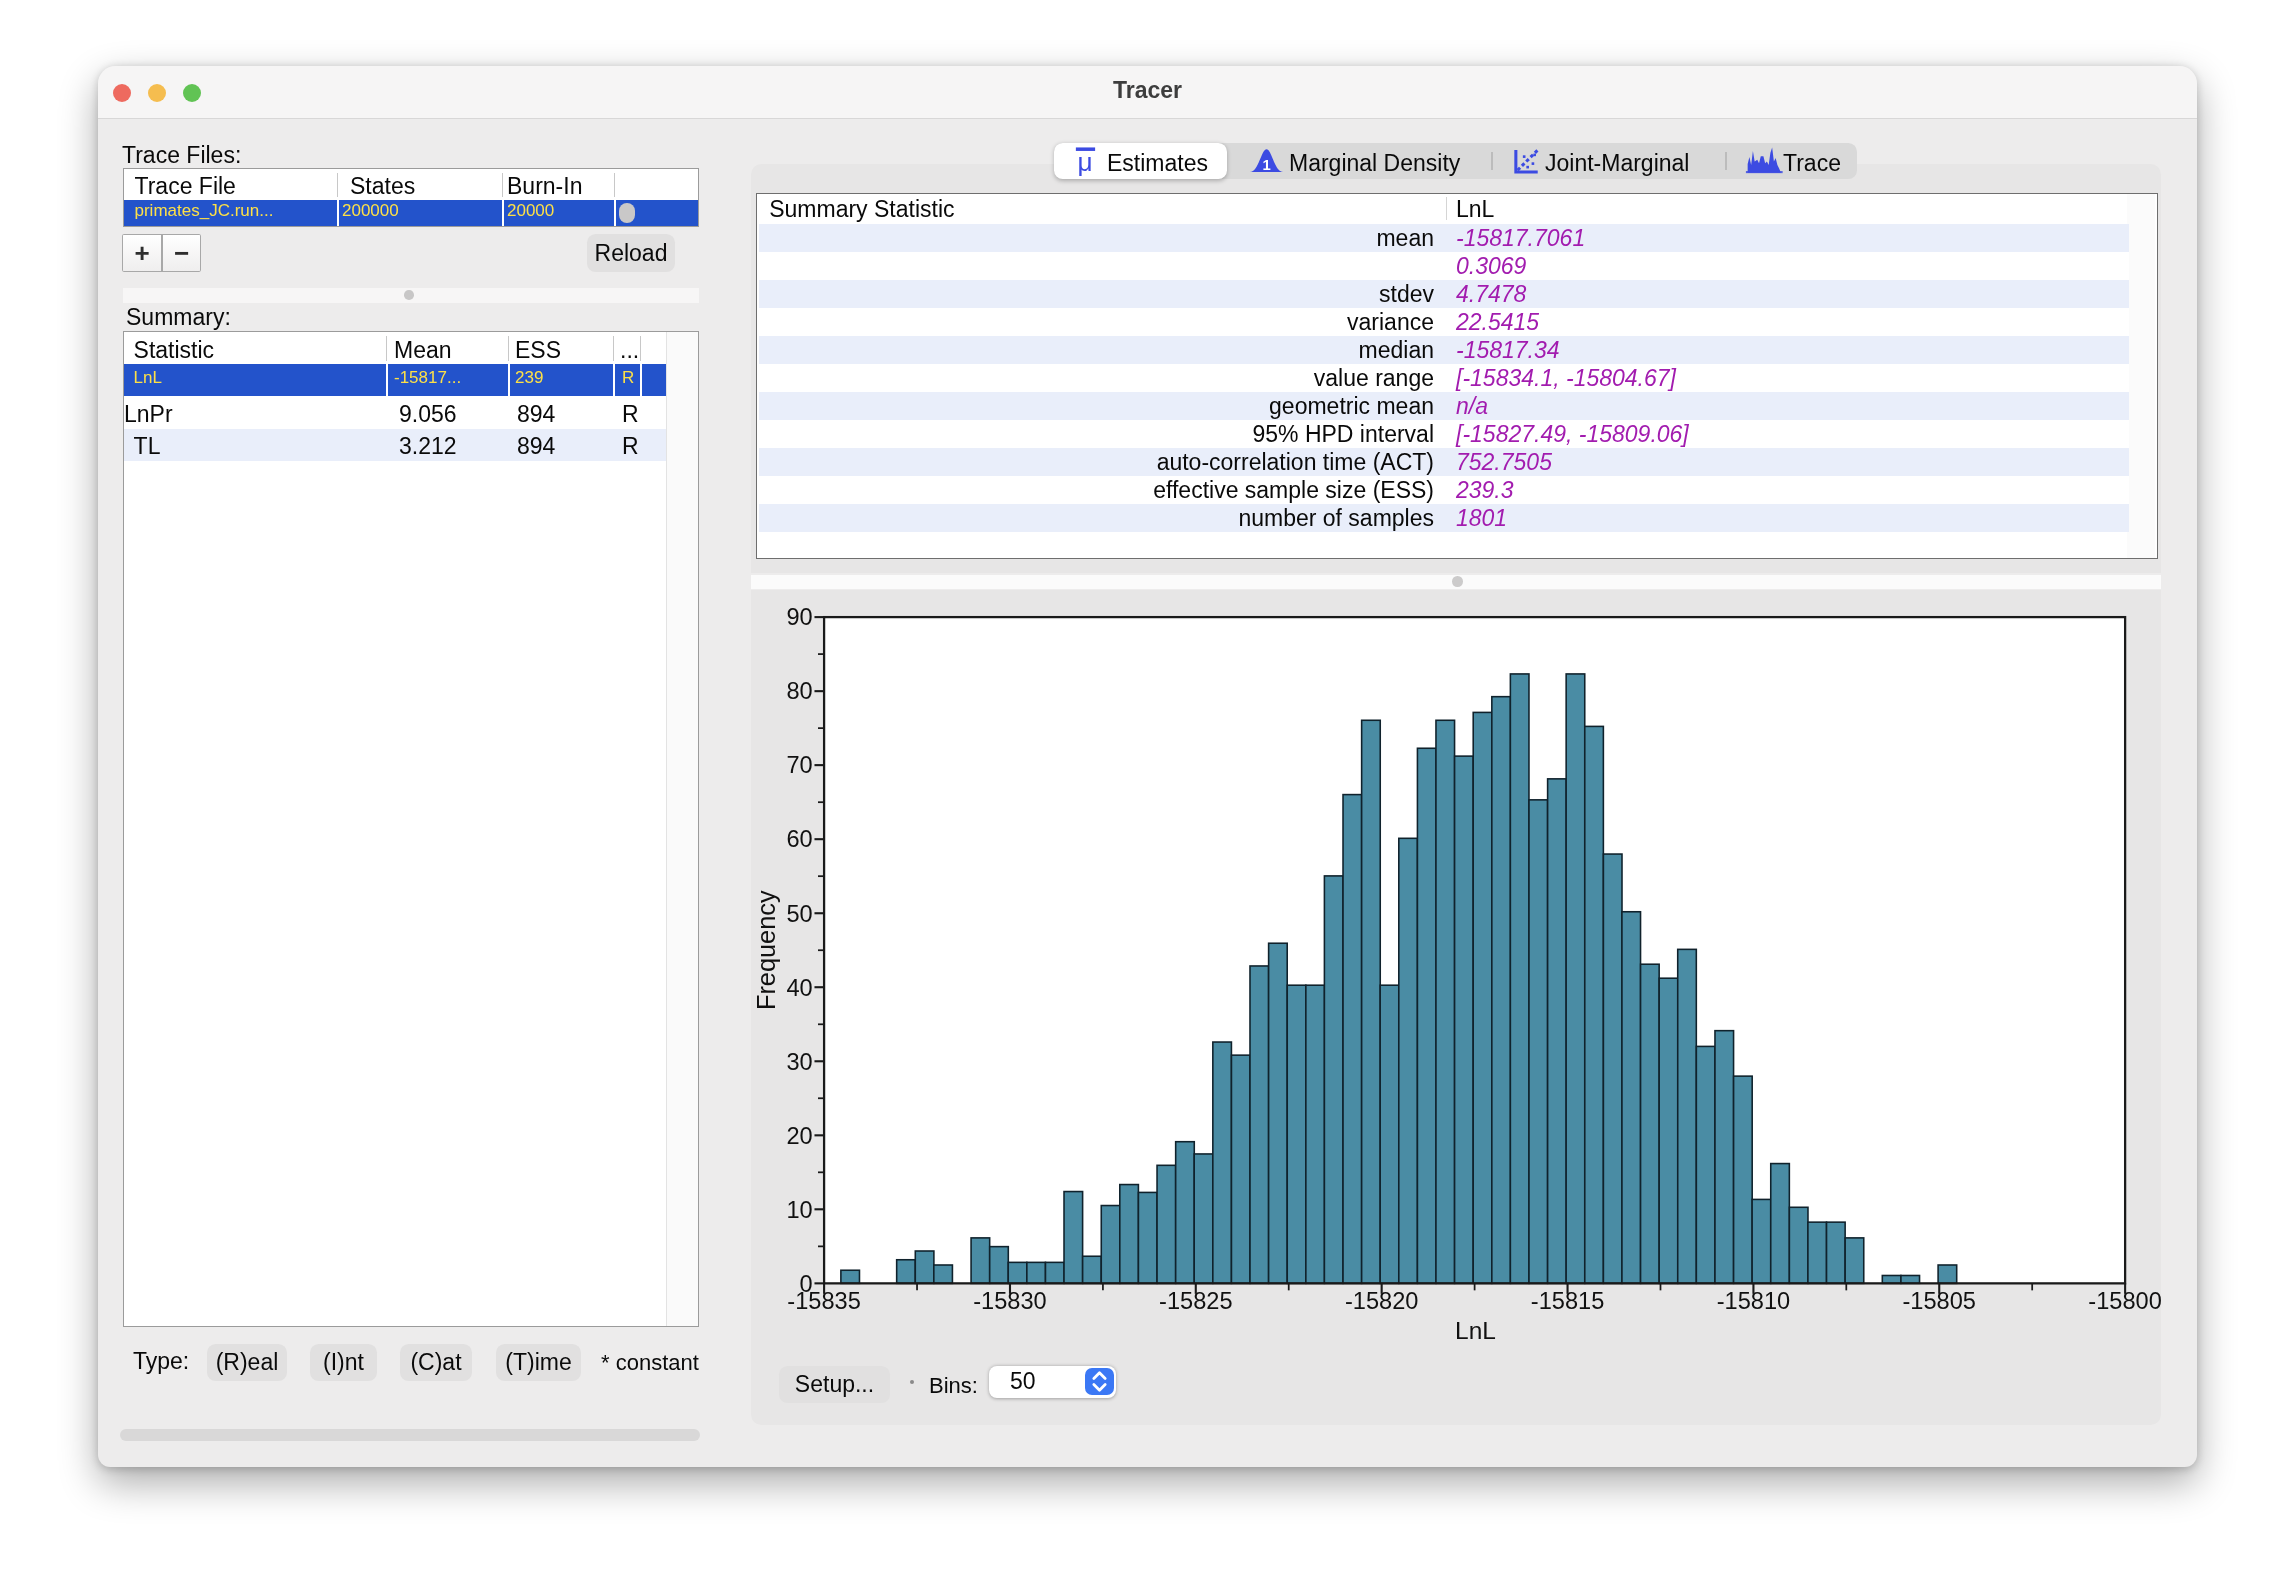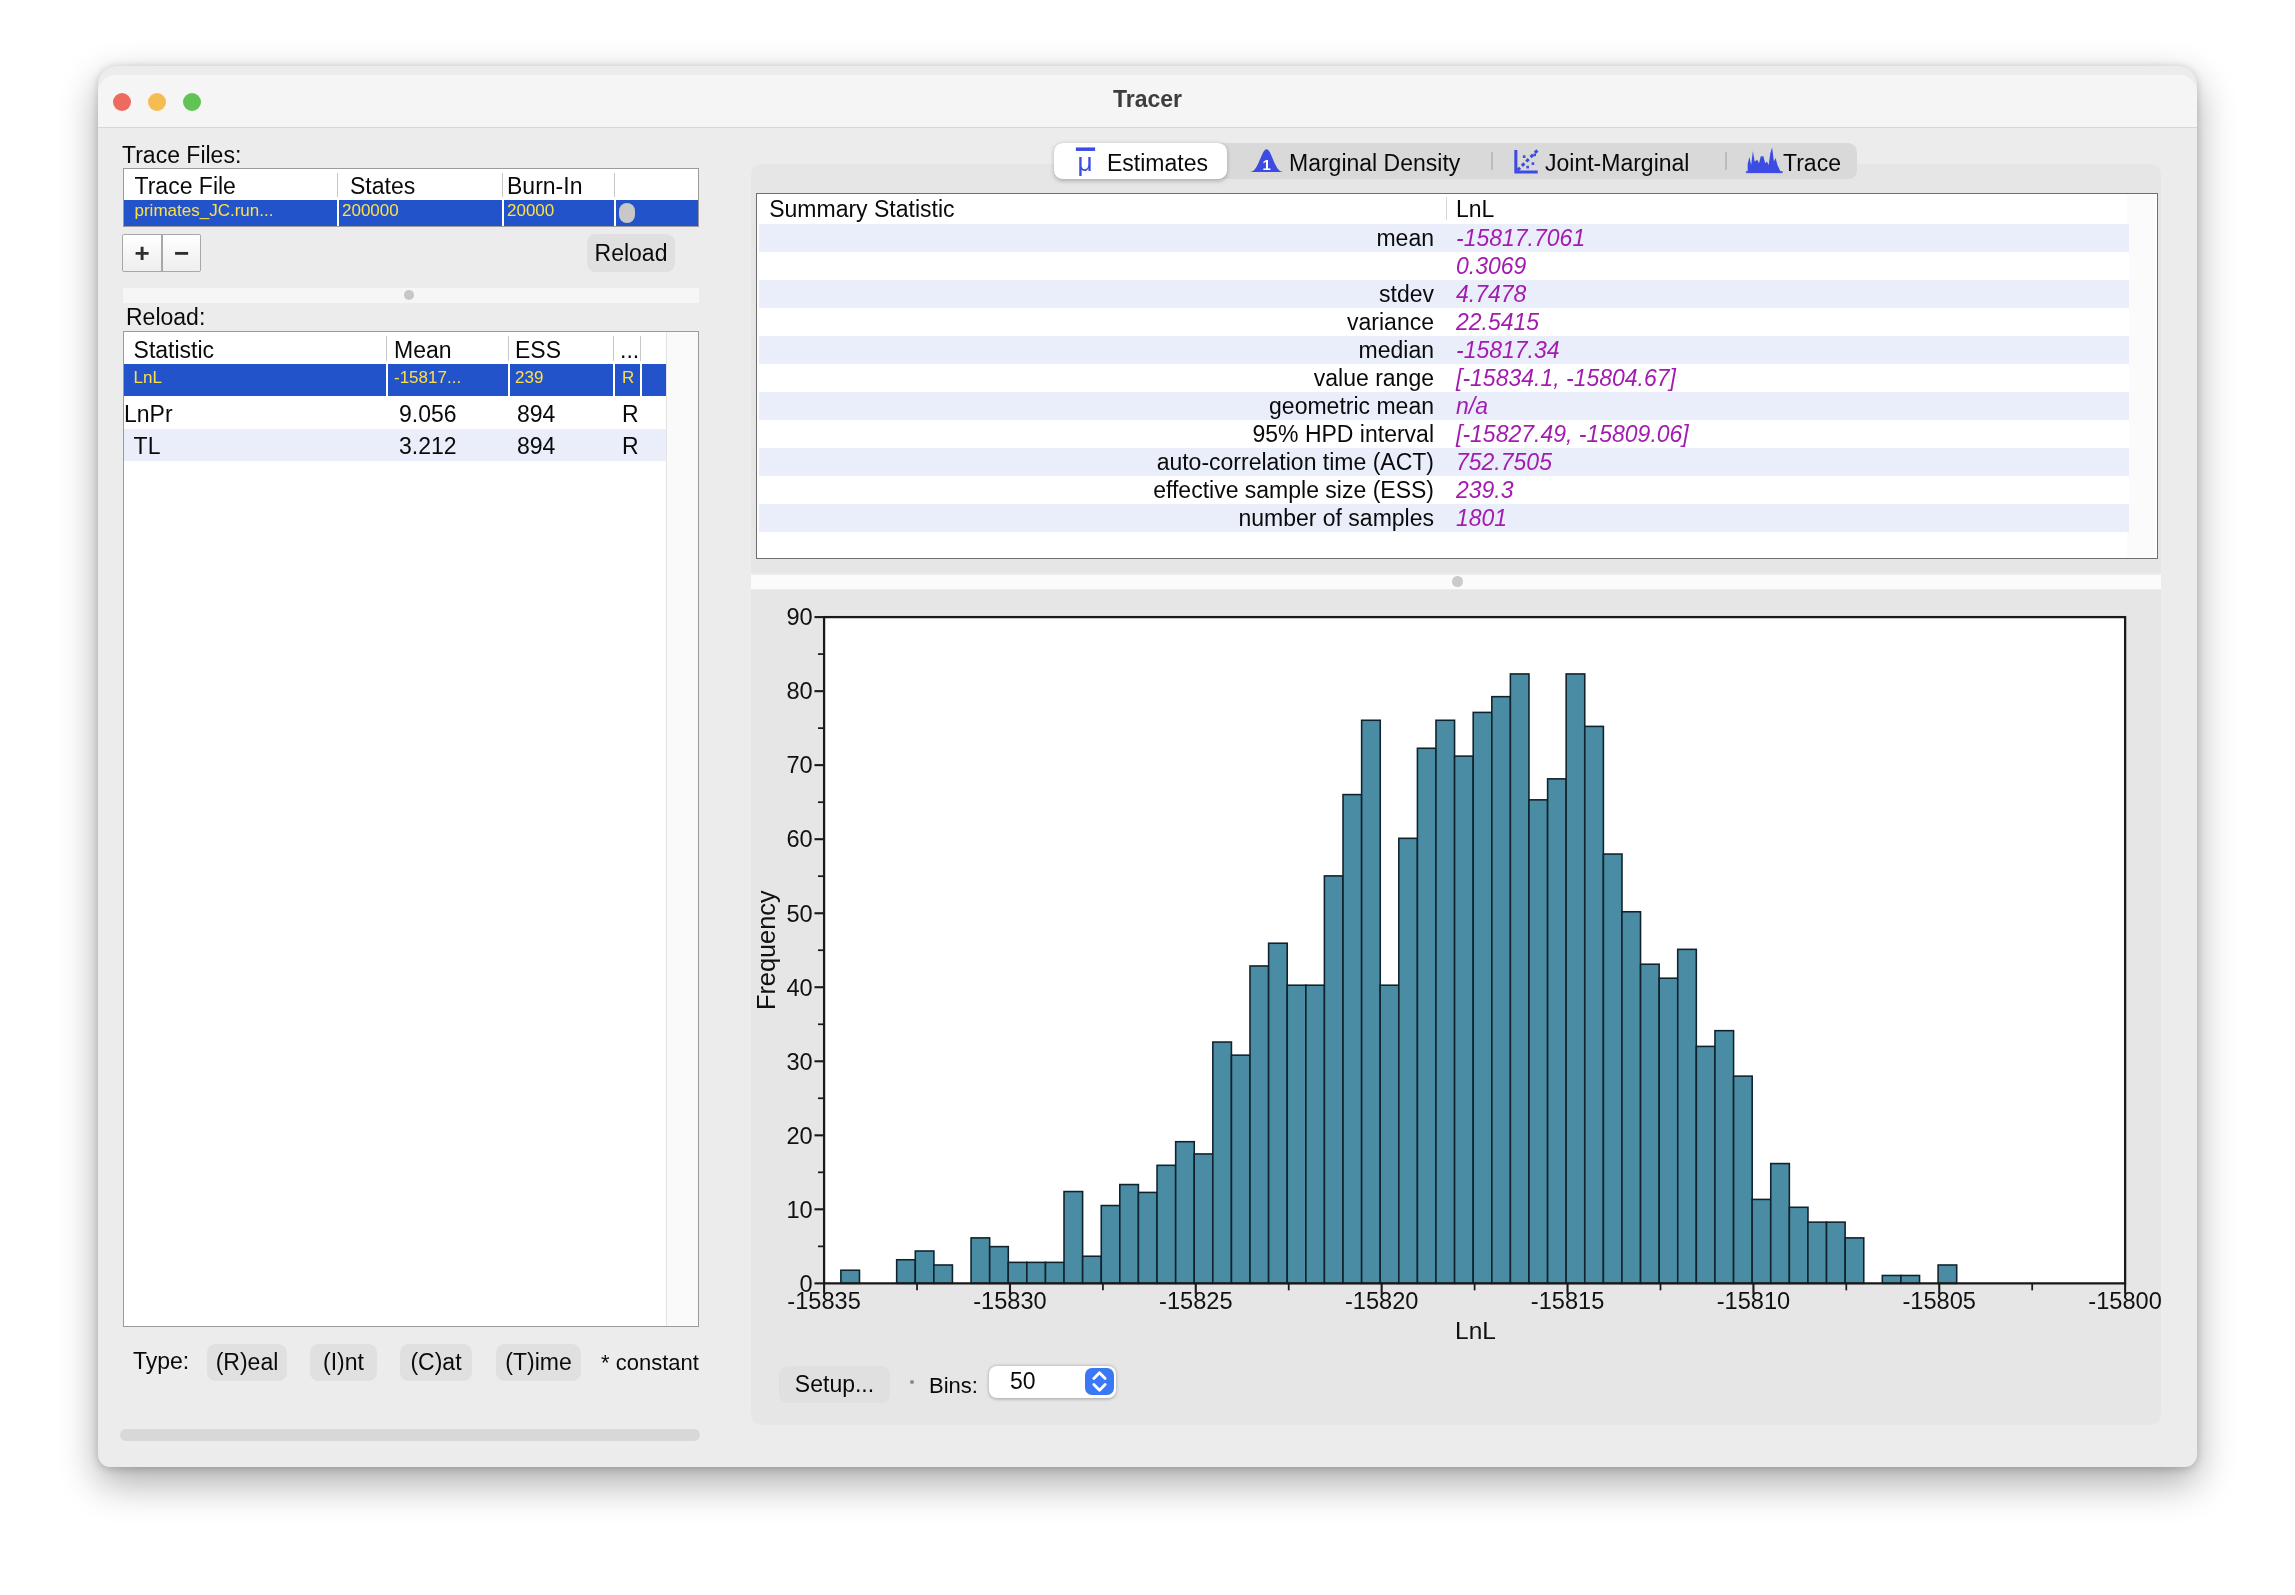--- a/index.html
+++ b/index.html
@@ -1,19 +1,19 @@
 <!DOCTYPE html>
 <html style="font-size:14px"><head><meta charset="utf-8"><style>
 * { margin:0; padding:0; box-sizing:border-box; }
 html,body { width:2295px; height:1596px; background:#ffffff; font-family:"Liberation Sans", sans-serif; }
 #page { position:relative; width:2295px; height:1596px; overflow:hidden; }
 #win { position:absolute; left:98px; top:66px; width:2099px; height:1401px;
   background:#edecec; border-radius:19px 19px 12.2px 12.2px; box-shadow:0 15.7px 39px rgba(0,0,0,0.33), 0 1.7px 8.7px rgba(0,0,0,0.18); }
 #titlebar { position:absolute; left:0; top:0; width:100%; height:53px; background:#f6f5f5;
-  border-radius:17.5px 17.5px 0 0; border-bottom:1.7px solid #d8d7d7;margin-top:9px; }
+  border-radius:17.5px 17.5px 0 0; border-bottom:1.7px solid #d8d7d7; }
 .tl { position:absolute; top:17.5px; width:18.4px; height:18.4px; border-radius:50%; }
 #title { position:absolute; top:10.5px; width:100%; text-align:center; font-size:23px; font-weight:bold; color:#3d3d3d; }
 .lab { position:absolute; font-size:23px; color:#0a0a0a; }
 .tbl { position:absolute; background:#ffffff; border:0.9px solid #9b9b9b; }
 .hdr { position:absolute; font-size:23px; color:#0a0a0a; }
 .vline { position:absolute; width:0.9px; background:#c8c8c8; }
 .sel { position:absolute; background:#2353cb; }
 .wt { position:absolute; font-size:17px; color:#fde047; }
 .bt { position:absolute; font-size:23px; color:#0a0a0a; }
 .btn { position:absolute; background:#e1e0e0; border-radius:8.7px; font-size:23px; color:#0a0a0a;
@@ -57,21 +57,21 @@
   <div style="position:absolute;left:38px;top:0;width:1.7px;height:100%;background:#a8a8a8"></div>
   <div style="position:absolute;left:0;top:0;width:38px;height:100%;display:flex;align-items:center;justify-content:center;font-size:26px;font-weight:bold;color:#2e2e2e">+</div>
   <div style="position:absolute;left:40px;top:0;width:37px;height:100%;display:flex;align-items:center;justify-content:center;font-size:26px;font-weight:bold;color:#2e2e2e">−</div>
 </div>
 
 <div class="btn" style="left:587px;top:234px;width:88px;height:38px">Reload</div>
 
 <div style="position:absolute;left:123px;top:288px;width:576px;height:15px;background:#f7f6f6"></div>
 <div style="position:absolute;left:404px;top:290px;width:9.6px;height:9.6px;border-radius:50%;background:#c8c7c7"></div>
 
-<div class="lab" style="left:126px;top:304px">Reload:</div>
+<div class="lab" style="left:126px;top:304px">Summary:</div>
 
 <div class="tbl" style="left:123px;top:331px;width:576px;height:996px">
   <div style="position:absolute;right:0px;top:0;width:32px;height:100%;background:#fafafa;border-left:0.9px solid #e3e3e3"></div>
   <div class="hdr" style="left:9.6px;top:5.2px">Statistic</div>
   <div class="hdr" style="left:270px;top:5.2px">Mean</div>
   <div class="hdr" style="left:391px;top:5.2px">ESS</div>
   <div class="hdr" style="left:496px;top:5.2px">...</div>
   <div class="vline" style="left:262px;top:4.4px;height:24.5px"></div>
   <div class="vline" style="left:384px;top:4.4px;height:24.5px"></div>
   <div class="vline" style="left:489px;top:4.4px;height:24.5px"></div>

